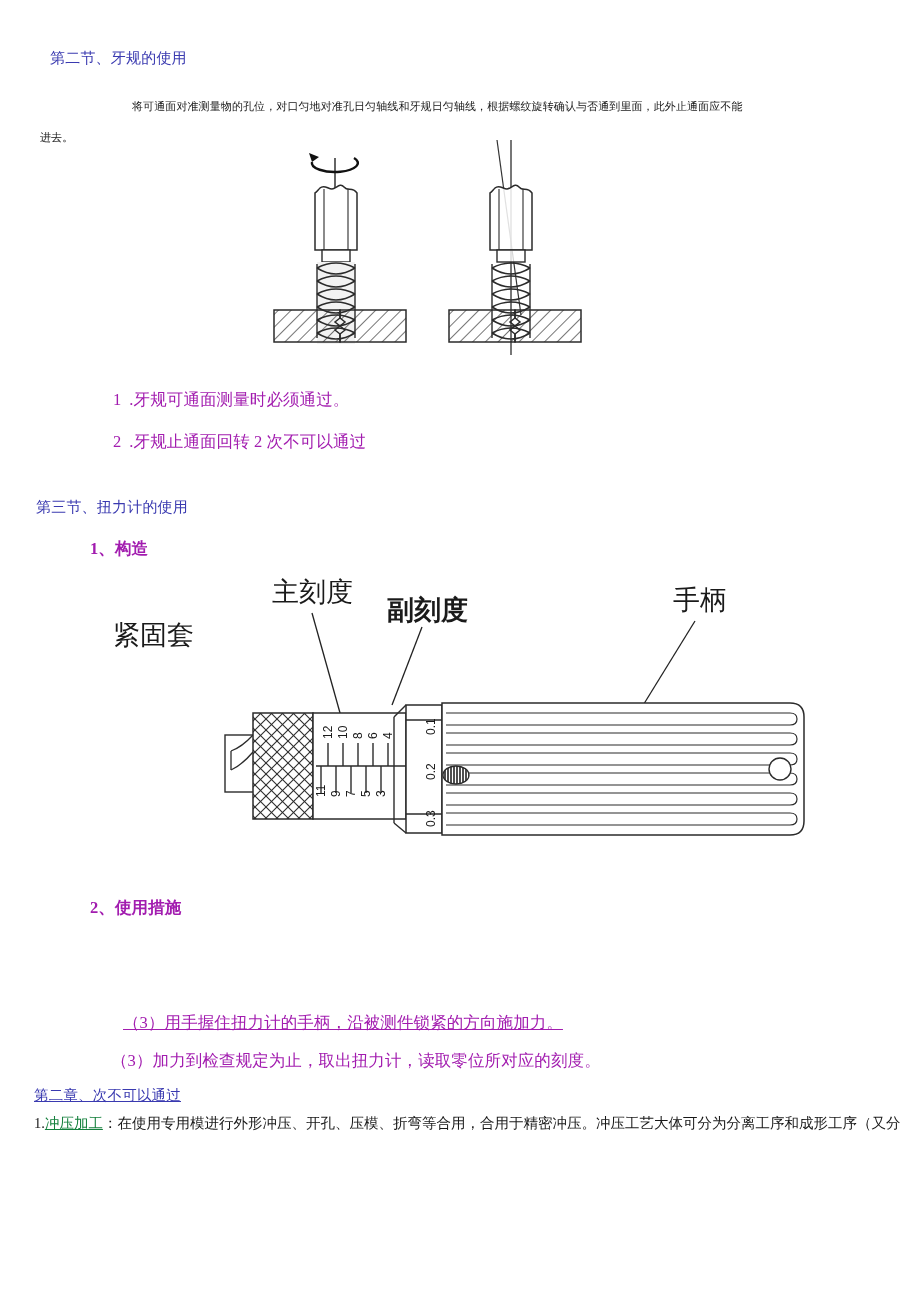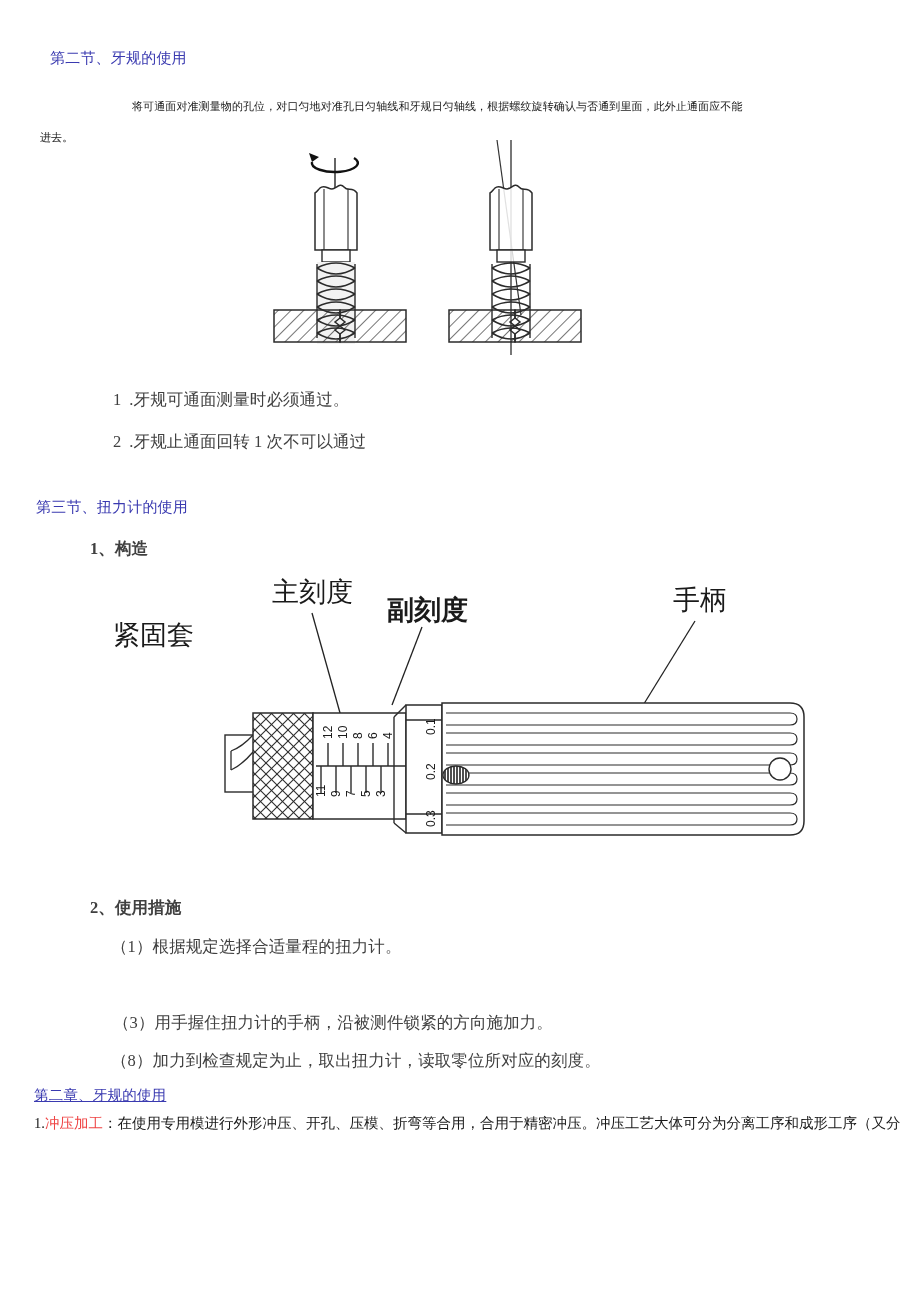--- a/index.html
+++ b/index.html
@@ -29,21 +29,21 @@
     color: #3a3ab0;
     font-size: 15px;
     line-height: 20px;
     letter-spacing: 0.2px;
     white-space: nowrap;
   }
   .heading.underline { text-decoration: underline; }
 
   .body-text {
     position: absolute;
-    color: #404040;
+    color: #a21caf;
     font-size: 16.5px;
     line-height: 30px;
     letter-spacing: 0.1px;
   }
   .body-text.bold { font-weight: bold; }
 
   .para {
     position: absolute;
     color: #181818;
     font-size: 11px;
@@ -52,21 +52,22 @@
   }
 
   .bottom-line {
     position: absolute;
     font-size: 14.5px;
     line-height: 22px;
     color: #181818;
     white-space: nowrap;
   }
   .bottom-line .kw {
-    color: #ef4444;
+    color: #15803d;
+    text-decoration: underline;
   }
 
   
   .fig1 { position: absolute; left: 262px; top: 140px; width: 420px; height: 235px; }
 
   
   .fig2 { position: absolute; left: 90px; top: 565px; width: 760px; height: 300px; }
 
   .lbl-cn {
     position: absolute;
@@ -199,21 +200,21 @@
         </g>
       </g>
     </svg>
   </div>
 
   <div class="body-text" style="left:113px; top:385px;">
     <span>1</span><span style="display:inline-block;width:8px"></span><span>.牙规可通面测量时必须通过。</span>
   </div>
 
   <div class="body-text" style="left:113px; top:427px;">
-    <span>2</span><span style="display:inline-block;width:8px"></span><span>.牙规止通面回转 1 次不可以通过</span>
+    <span>2</span><span style="display:inline-block;width:8px"></span><span>.牙规止通面回转 2 次不可以通过</span>
   </div>
 
   <div class="heading" style="left:36px; top:497px;">第三节、扭力计的使用</div>
 
   <div class="body-text bold" style="left:90px; top:534px;">1、构造</div>
 
   <div class="fig2">
 
     <div class="lbl-cn" style="left:23px; top:55px;">紧固套</div>
 
@@ -313,26 +314,25 @@
       </g>
 
       <g>
         <ellipse cx="366" cy="210" rx="13" ry="9" fill="url(#ratchetstripe)" stroke="#2b2b2b" stroke-width="1.3"></ellipse>
       </g>
     </svg>
   </div>
 
   <div class="body-text bold" style="left:90px; top:893px;">2、使用措施</div>
 
-  <div class="body-text" style="left:111px; top:932px;">（1）根据规定选择合适量程的扭力计。</div>
-
-
-  <div class="body-text" style="left:113px; top:1008px;">（3）用手握住扭力计的手柄，沿被测件锁紧的方向施加力。</div>
-
-  <div class="body-text" style="left:111px; top:1046px;">（8）加力到检查规定为止，取出扭力计，读取零位所对应的刻度。</div>
-
-  <div class="heading underline" style="left:34px; top:1085px; font-size:14.5px;">第二章、牙规的使用</div>
+
+
+  <div class="body-text" style="left:123px; top:1008px;text-decoration:underline;">（3）用手握住扭力计的手柄，沿被测件锁紧的方向施加力。</div>
+
+  <div class="body-text" style="left:111px; top:1046px;">（3）加力到检查规定为止，取出扭力计，读取零位所对应的刻度。</div>
+
+  <div class="heading underline" style="left:34px; top:1085px; font-size:14.5px;">第二章、次不可以通过</div>
 
   <div class="bottom-line" style="left:34px; top:1112px;">
     <span>1.</span><span class="kw">冲压加工</span><span>：在使用专用模进行外形冲压、开孔、压模、折弯等合用，合用于精密冲压。冲压工艺大体可分为分离工序和成形工序（又分</span>
   </div>
 
 </div>
 
 </body></html>

